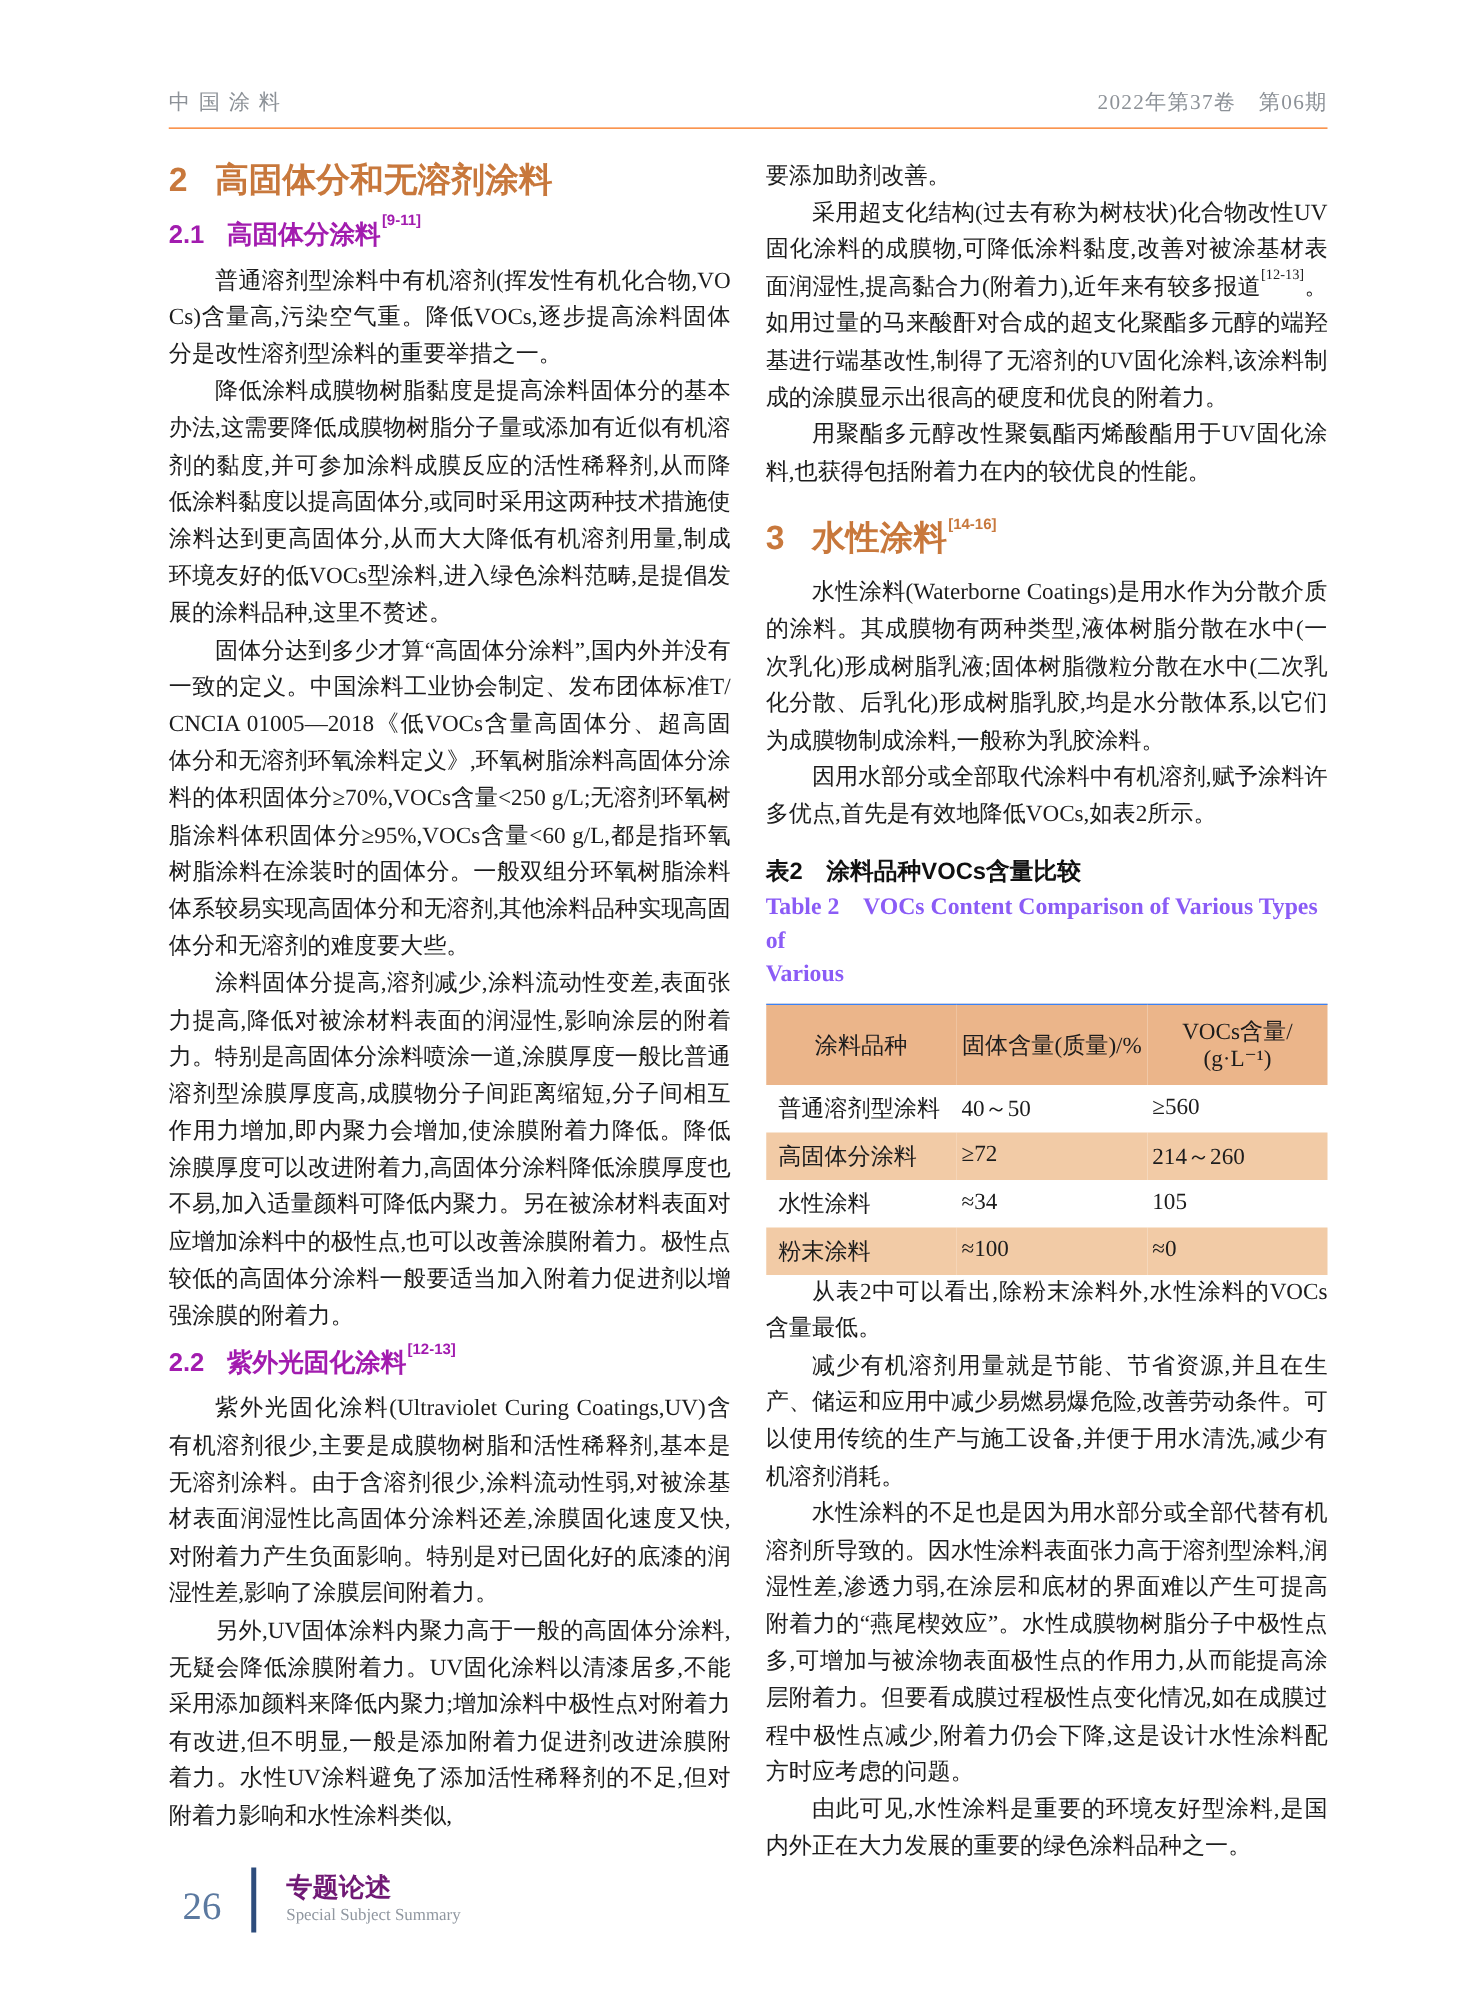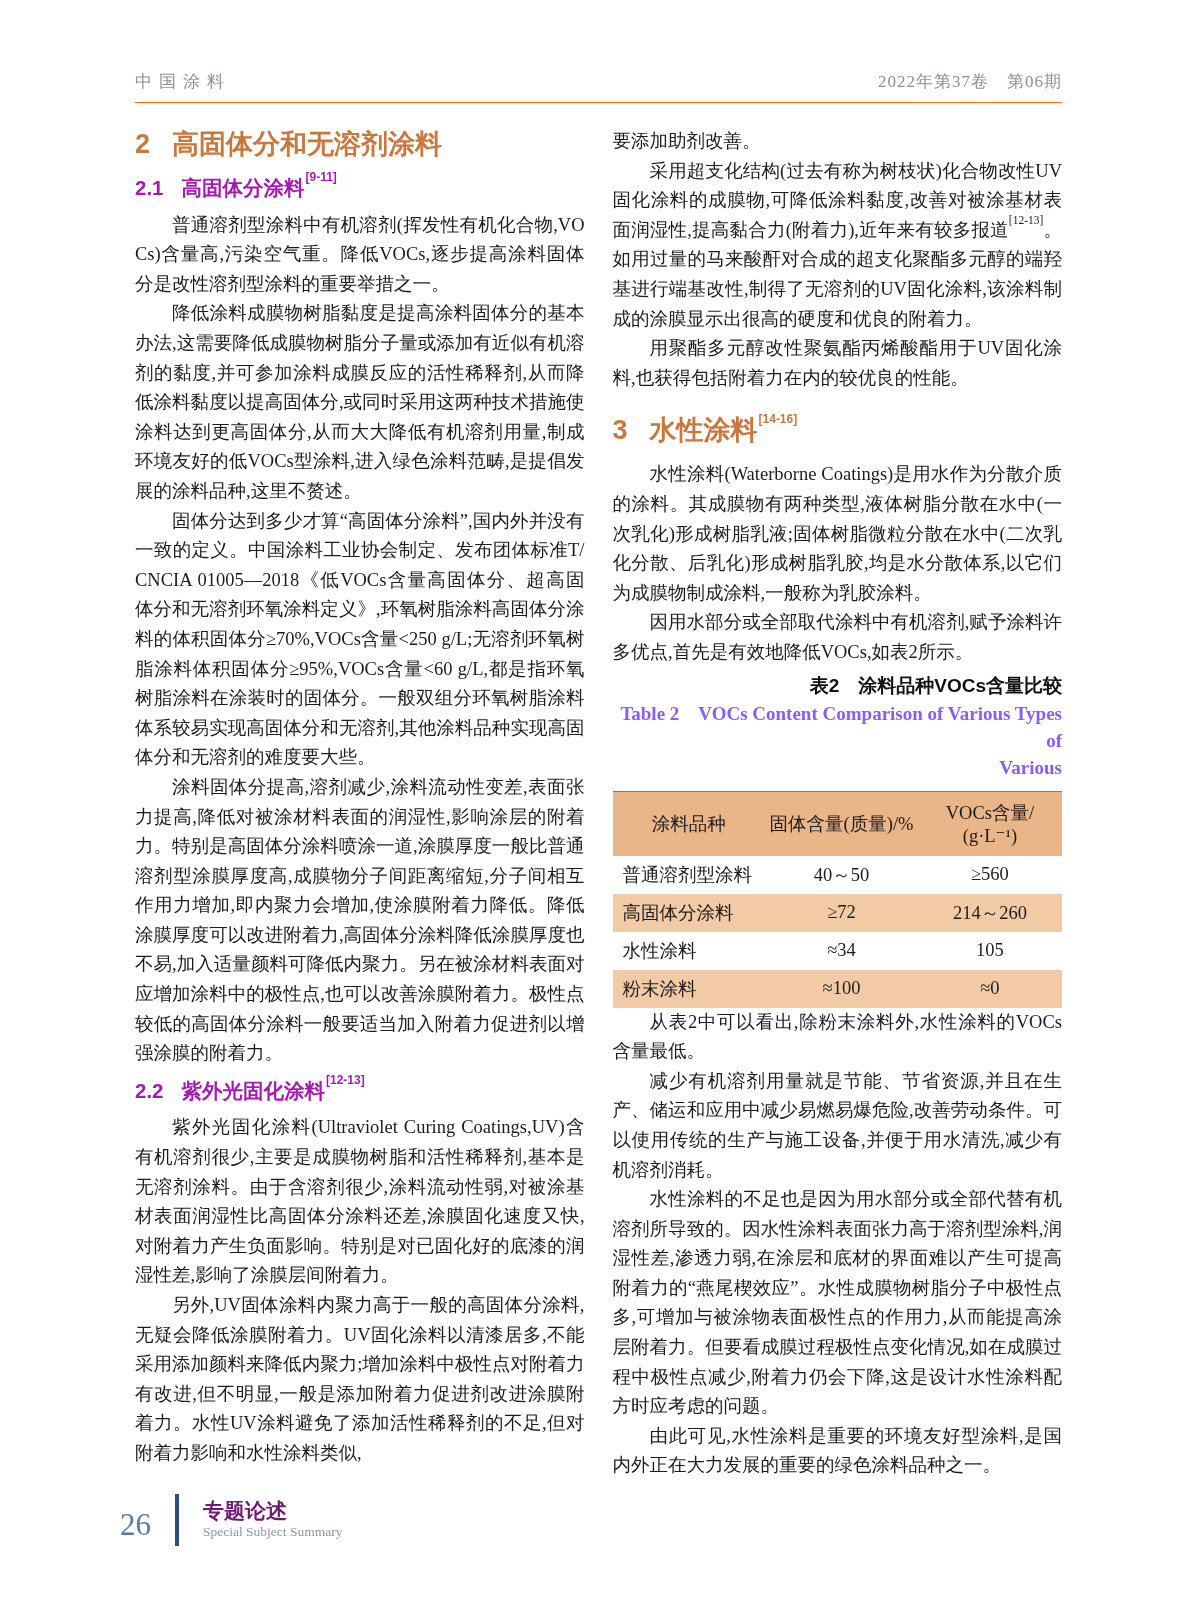--- a/index.html
+++ b/index.html
@@ -39,48 +39,48 @@
 
   
   p.body{
     font-size:18.5px;line-height:29.6px;text-align:justify;margin:0;
     word-break:break-all;
   }
   p.ind{text-indent:2em;}
   .inline-ref{font-size:11.5px;vertical-align:super;line-height:0;position:relative;top:-5px;}
 
   
-  .tbl-caption{margin-top:4px;text-align:right;}
+  .tbl-caption{margin-top:16px;text-align:left;}
   .tbl-caption .zh{
     font-family:"Liberation Sans","DejaVu Sans",sans-serif;font-weight:bold;
     font-size:19px;line-height:28px;color:#111;
   }
   .tbl-caption .en{
     font-weight:bold;font-size:19px;line-height:27px;color:#8b5cf6;
   }
   table.vocs{
     width:100%;border-collapse:collapse;margin-top:10px;table-layout:fixed;
     font-size:18.5px;
   }
   table.vocs th,table.vocs td{padding:0 4px;font-weight:normal;}
   table.vocs thead th{
     background:#ebb58a;height:64px;vertical-align:middle;text-align:center;
   }
   table.vocs thead{border-top:1px solid #3b82f6;}
-  table.vocs td{height:38px;vertical-align:middle;text-align:center;}
+  table.vocs td{height:38px;vertical-align:middle;text-align:left;}
   table.vocs td.c0,table.vocs th.c0{text-align:left;padding-left:10px;width:34%;}
   table.vocs th.c0{text-align:center;padding-left:4px;}
   table.vocs .c1{width:34%;}
   table.vocs .c2{width:32%;}
   table.vocs tr.alt td{background:#f2cba6;}
   .after-table{margin-top:22px;}
 
   
   .footer{
-    position:absolute;left:120px;top:1494px;display:flex;align-items:center;gap:24px;
+    position:absolute;left:146px;top:1494px;display:flex;align-items:center;gap:24px;
   }
   .footer .pageno{font-size:31px;color:#5b79a0;line-height:1;transform:translateY(4px);}
   .footer .vbar{width:4px;height:52px;background:#2d4c7c;}
   .footer .col-title{
     font-family:"Liberation Sans","DejaVu Sans",sans-serif;font-weight:bold;
     font-size:21px;color:#701a75;line-height:1.15;
   }
   .footer .col-sub{font-size:13.5px;color:#9097a0;line-height:1.3;}
 </style>
 </head>

